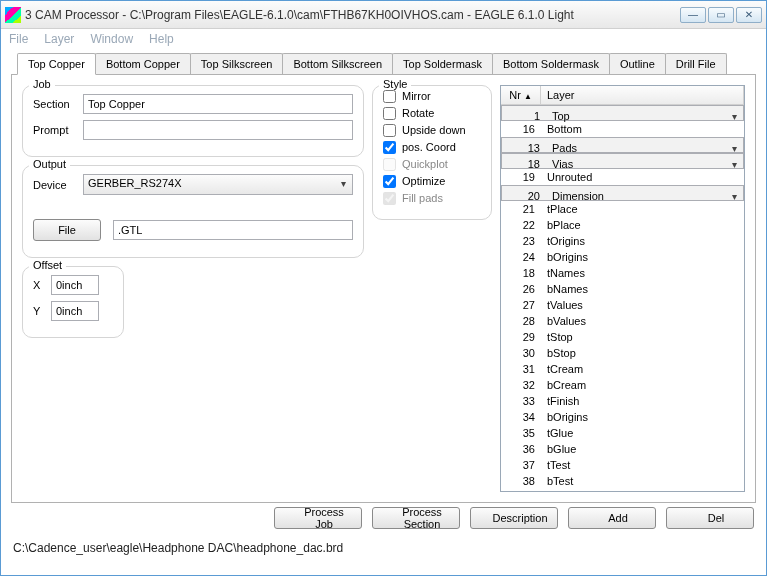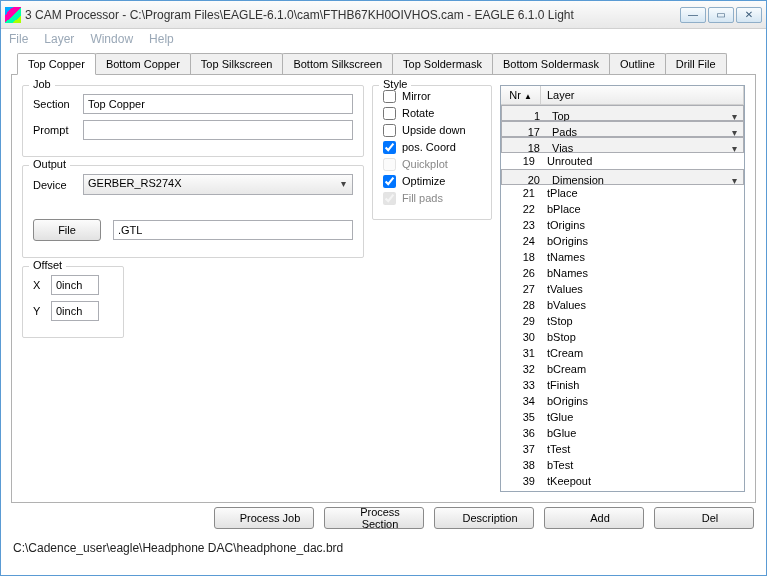--- a/index.html
+++ b/index.html
@@ -14,21 +14,21 @@
 .menubar span { cursor: pointer; }
 .content { position: absolute; top: 52px; left: 10px; right: 10px; bottom: 10px; }
 .tabs-row { display: flex; gap: 0; margin-left: 6px; }
 .tab { padding: 4px 10px; border: 1px solid #b1b1b1; border-bottom: none; background: #f0f0f0; cursor: pointer; font-size: 11px; border-top-left-radius: 2px; border-top-right-radius: 2px; margin-right: -1px; position: relative; }
 .tab.active { background: #fff; z-index: 2; border-bottom: 1px solid #fff; }
 .panel { border: 1px solid #b1b1b1; background: #fff; position: absolute; top: 22px; left: 0; right: 0; bottom: 62px; padding: 10px; margin-top: -1px; }
 .cols { display: flex; gap: 8px; height: 100%; }
 .col-left { width: 342px; }
 .col-mid { width: 120px; }
 .col-right { flex: 1; }
-.fieldset { border: 1px solid #d5d5d5; border-radius: 2px; padding: 8px 10px 10px 10px; margin-bottom: 8px; position: relative; }
+.fieldset { border: 1px solid #d5d5d5; border-radius: 10px; padding: 8px 10px 10px 10px; margin-bottom: 8px; position: relative; }
 .fieldset .legend { position: absolute; top: -8px; left: 6px; background: #fff; padding: 0 4px; font-size: 11px; color: #000; }
 .row { display: flex; align-items: center; margin-bottom: 6px; gap: 6px; }
 .row label { width: 44px; }
 .txt { flex: 1; height: 20px; border: 1px solid #abadb3; padding: 2px 4px; font-size: 11px; background: #fff; }
 .sel { flex: 1; height: 21px; border: 1px solid #abadb3; background: linear-gradient(#fcfcfc,#e8e8e8); padding: 2px 4px; font-size: 11px; position: relative; }
 .sel::after { content: "▾"; position: absolute; right: 6px; top: 3px; font-size: 10px; color: #444; }
 .btn { height: 22px; padding: 0 12px; border: 1px solid #8a8a8a; border-radius: 3px; background: linear-gradient(#fcfcfc,#e2e2e2); cursor: pointer; font-size: 11px; display: inline-flex; align-items: center; justify-content: center; }
 .btn-file { width: 68px; margin-right: 6px; }
 .off-row { display: flex; align-items: center; gap: 6px; margin-bottom: 6px; }
 .off-row label { width: 12px; }
@@ -41,21 +41,21 @@
 .layer-list { border: 1px solid #9aa8b7; height: 100%; overflow-y: scroll; background: #fff; font-size: 11px; }
 .layer-head { display: flex; background: #fff; border-bottom: 1px solid #d0d0d0; position: sticky; top: 0; }
 .layer-head div { padding: 3px 6px; border-right: 1px solid #d0d0d0; background: linear-gradient(#fdfdfd,#ececec); }
 .c-nr { width: 40px; text-align: center; }
 .c-name { flex: 1; }
 .layer-row { display: flex; height: 16px; line-height: 16px; }
 .layer-row.sel { background: #f2f2f2; }
 .layer-row .c-nr { padding: 0 6px; text-align: right; width: 40px; }
 .layer-row .c-name { padding: 0 6px; flex: 1; }
 .bottom-btns { position: absolute; bottom: 36px; left: 0; right: 0; display: flex; gap: 10px; justify-content: flex-end; padding-right: 2px; }
-.bottom-btns .btn { width: 100px; padding-left: 24px; }
+.bottom-btns .btn { width: 88px; padding-left: 24px; }
 .status-path { position: absolute; bottom: 10px; left: 2px; font-size: 12px; color: #222; }
 </style>
 </head>
 <body>
 
 <div class="window">
   <div class="titlebar">
     <span class="titlebar-icon"></span>
     <span class="titlebar-text">3 CAM Processor - C:\Program Files\EAGLE-6.1.0\cam\FTHB67KH0OIVHOS.cam - EAGLE 6.1.0 Light</span>
     <div class="winbtns">
@@ -162,22 +162,26 @@
           <div class="layer-list">
             <div class="layer-head">
               <div class="c-nr"><span>Nr</span> <span style="font-size:8px">▲</span></div>
               <div class="c-name">Layer</div>
             </div>
             <div id="layer-body">
                 <div class="layer-row sel">
                   <div class="c-nr">1</div>
                   <div class="c-name">Top</div>
                 </div>
-                <div class="layer-row sel">
-                  <div class="c-nr">17</div>
+                <div class="layer-row">
+                  <div class="c-nr">16</div>
+                  <div class="c-name">Bottom</div>
+                </div>
+                <div class="layer-row sel">
+                  <div class="c-nr">13</div>
                   <div class="c-name">Pads</div>
                 </div>
                 <div class="layer-row sel">
                   <div class="c-nr">18</div>
                   <div class="c-name">Vias</div>
                 </div>
                 <div class="layer-row">
                   <div class="c-nr">19</div>
                   <div class="c-name">Unrouted</div>
                 </div>

